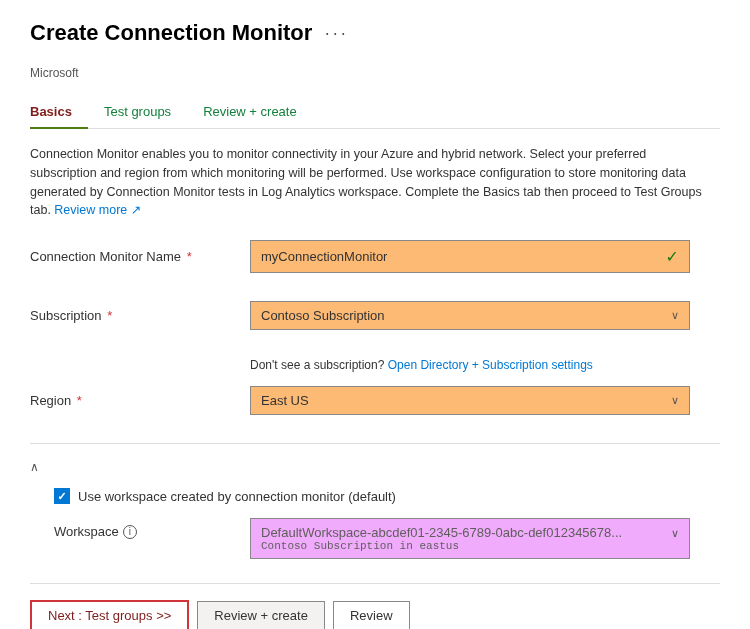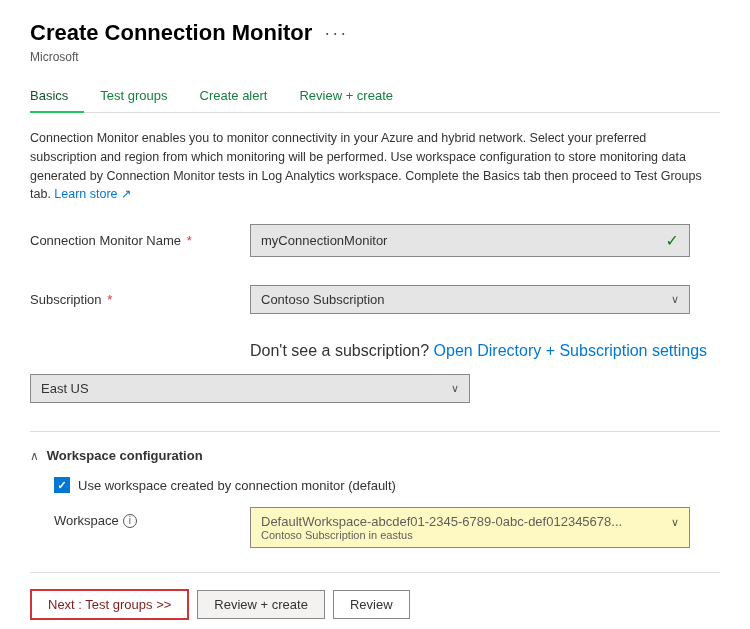--- a/index.html
+++ b/index.html
@@ -11,21 +11,21 @@
       width: 750px;
       min-height: 629px;
     }
     .page-container {
       padding: 20px 30px;
     }
     .page-header {
       display: flex;
       align-items: center;
       gap: 12px;
-      margin-bottom: 4px;
+      margin-bottom: 20px;
     }
     .page-title {
       font-size: 22px;
       font-weight: 600;
       color: #000;
     }
     .ellipsis-btn {
       font-size: 18px;
       color: #555;
       cursor: pointer;
@@ -44,23 +44,23 @@
     }
     .tab {
       padding: 8px 16px;
       font-size: 13px;
       cursor: pointer;
       color: #15803d;
       border-bottom: 2px solid transparent;
       margin-bottom: -1px;
     }
     .tab.active {
-      color: #14532d;
-      border-bottom: 2px solid #22c55e;
-      font-weight: 400;
+      color: #7f1d1d;
+      border-bottom: 2px solid #4d7c0f;
+      font-weight: 700;
     }
     .tab:first-child {
       padding-left: 0;
     }
     .description {
       font-size: 12.5px;
       color: #333;
       line-height: 1.5;
       margin-bottom: 20px;
       max-width: 680px;
@@ -90,40 +90,40 @@
     .form-control {
       flex: 1;
       max-width: 440px;
     }
     .dropdown {
       width: 100%;
       border: 1px solid #8a8886;
       padding: 6px 10px;
       font-size: 13px;
       color: #333;
-      background: #e5e5e5;
+      background: #fdba74;
       display: flex;
       justify-content: space-between;
       align-items: center;
       cursor: pointer;
       position: relative;
     }
     .dropdown-value {
       color: #333;
     }
     .dropdown-icon {
       color: #555;
       font-size: 11px;
     }
     .dropdown-valid .dropdown-icon {
       color: #107c10;
       font-size: 16px;
     }
     .subscription-hint {
-      font-size: 16px;
+      font-size: 12px;
       color: #333;
       margin-top: 4px;
       margin-left: 220px;
     }
     .subscription-hint a {
       color: #0078d4;
       text-decoration: none;
     }
     .divider {
       border: none;
@@ -199,37 +199,38 @@
       justify-content: center;
       font-size: 10px;
       color: #555;
       cursor: pointer;
     }
     .workspace-dropdown {
       flex: 1;
       max-width: 440px;
       border: 1px solid #8a8886;
       padding: 6px 10px;
-      background: #fef9c3;
+      background: #f0abfc;
       display: flex;
       justify-content: space-between;
       align-items: flex-start;
     }
     .workspace-dropdown-text {
       display: flex;
       flex-direction: column;
       flex: 1;
     }
     .workspace-main {
       font-size: 13px;
       color: #605e5c;
     }
     .workspace-sub {
       font-size: 11px;
       color: #605e5c;
+      font-family: Liberation Mono, monospace;
     }
     .workspace-dropdown-icon {
       font-size: 11px;
       color: #555;
       padding-top: 2px;
     }
     .footer-divider {
       border: none;
       border-top: 1px solid #ddd;
       margin: 24px 0 16px 0;
@@ -269,29 +270,28 @@
 
   <div class="page-header">
     <h1 class="page-title">Create Connection Monitor</h1>
     <span class="ellipsis-btn">···</span>
   </div>
   <div class="page-subtitle">Microsoft</div>
 
   <div class="tabs">
     <div class="tab active">Basics</div>
     <div class="tab">Test groups</div>
-    <div class="tab">Create alert</div>
     <div class="tab">Review + create</div>
   </div>
 
   <div class="description">
     Connection Monitor enables you to monitor connectivity in your Azure and hybrid network. Select your preferred
     subscription and region from which monitoring will be performed. Use workspace configuration to store monitoring
     data generated by Connection Monitor tests in Log Analytics workspace. Complete the Basics tab then proceed to Test
-    Groups tab.&nbsp;<a>Learn store ↗</a>
+    Groups tab.&nbsp;<a>Review more ↗</a>
   </div>
 
   <div class="form-section">
 
     <div class="form-row">
       <div class="form-label">
         Connection Monitor Name <span class="required">*</span>
       </div>
       <div class="form-control">
         <div class="dropdown dropdown-valid">
@@ -313,34 +313,36 @@
       </div>
     </div>
 
     <div class="subscription-hint">
       Don't see a subscription?&nbsp;<a>Open Directory + Subscription settings</a>
     </div>
 
     <div style="height:14px;"></div>
 
     <div class="form-row">
+      <div class="form-label">
+        Region <span class="required">*</span>
+      </div>
       <div class="form-control">
         <div class="dropdown">
           <span class="dropdown-value">East US</span>
           <span class="dropdown-icon">∨</span>
         </div>
       </div>
     </div>
 
     <hr class="divider">
 
     <div class="workspace-section">
       <div class="workspace-header">
         <span class="chevron">∧</span>
-        <span class="workspace-title">Workspace configuration</span>
       </div>
 
       <div class="checkbox-row">
         <div class="checkbox-box">
           <span class="check">✓</span>
         </div>
         <span class="checkbox-label">Use workspace created by connection monitor (default)</span>
       </div>
 
       <div class="workspace-row">

